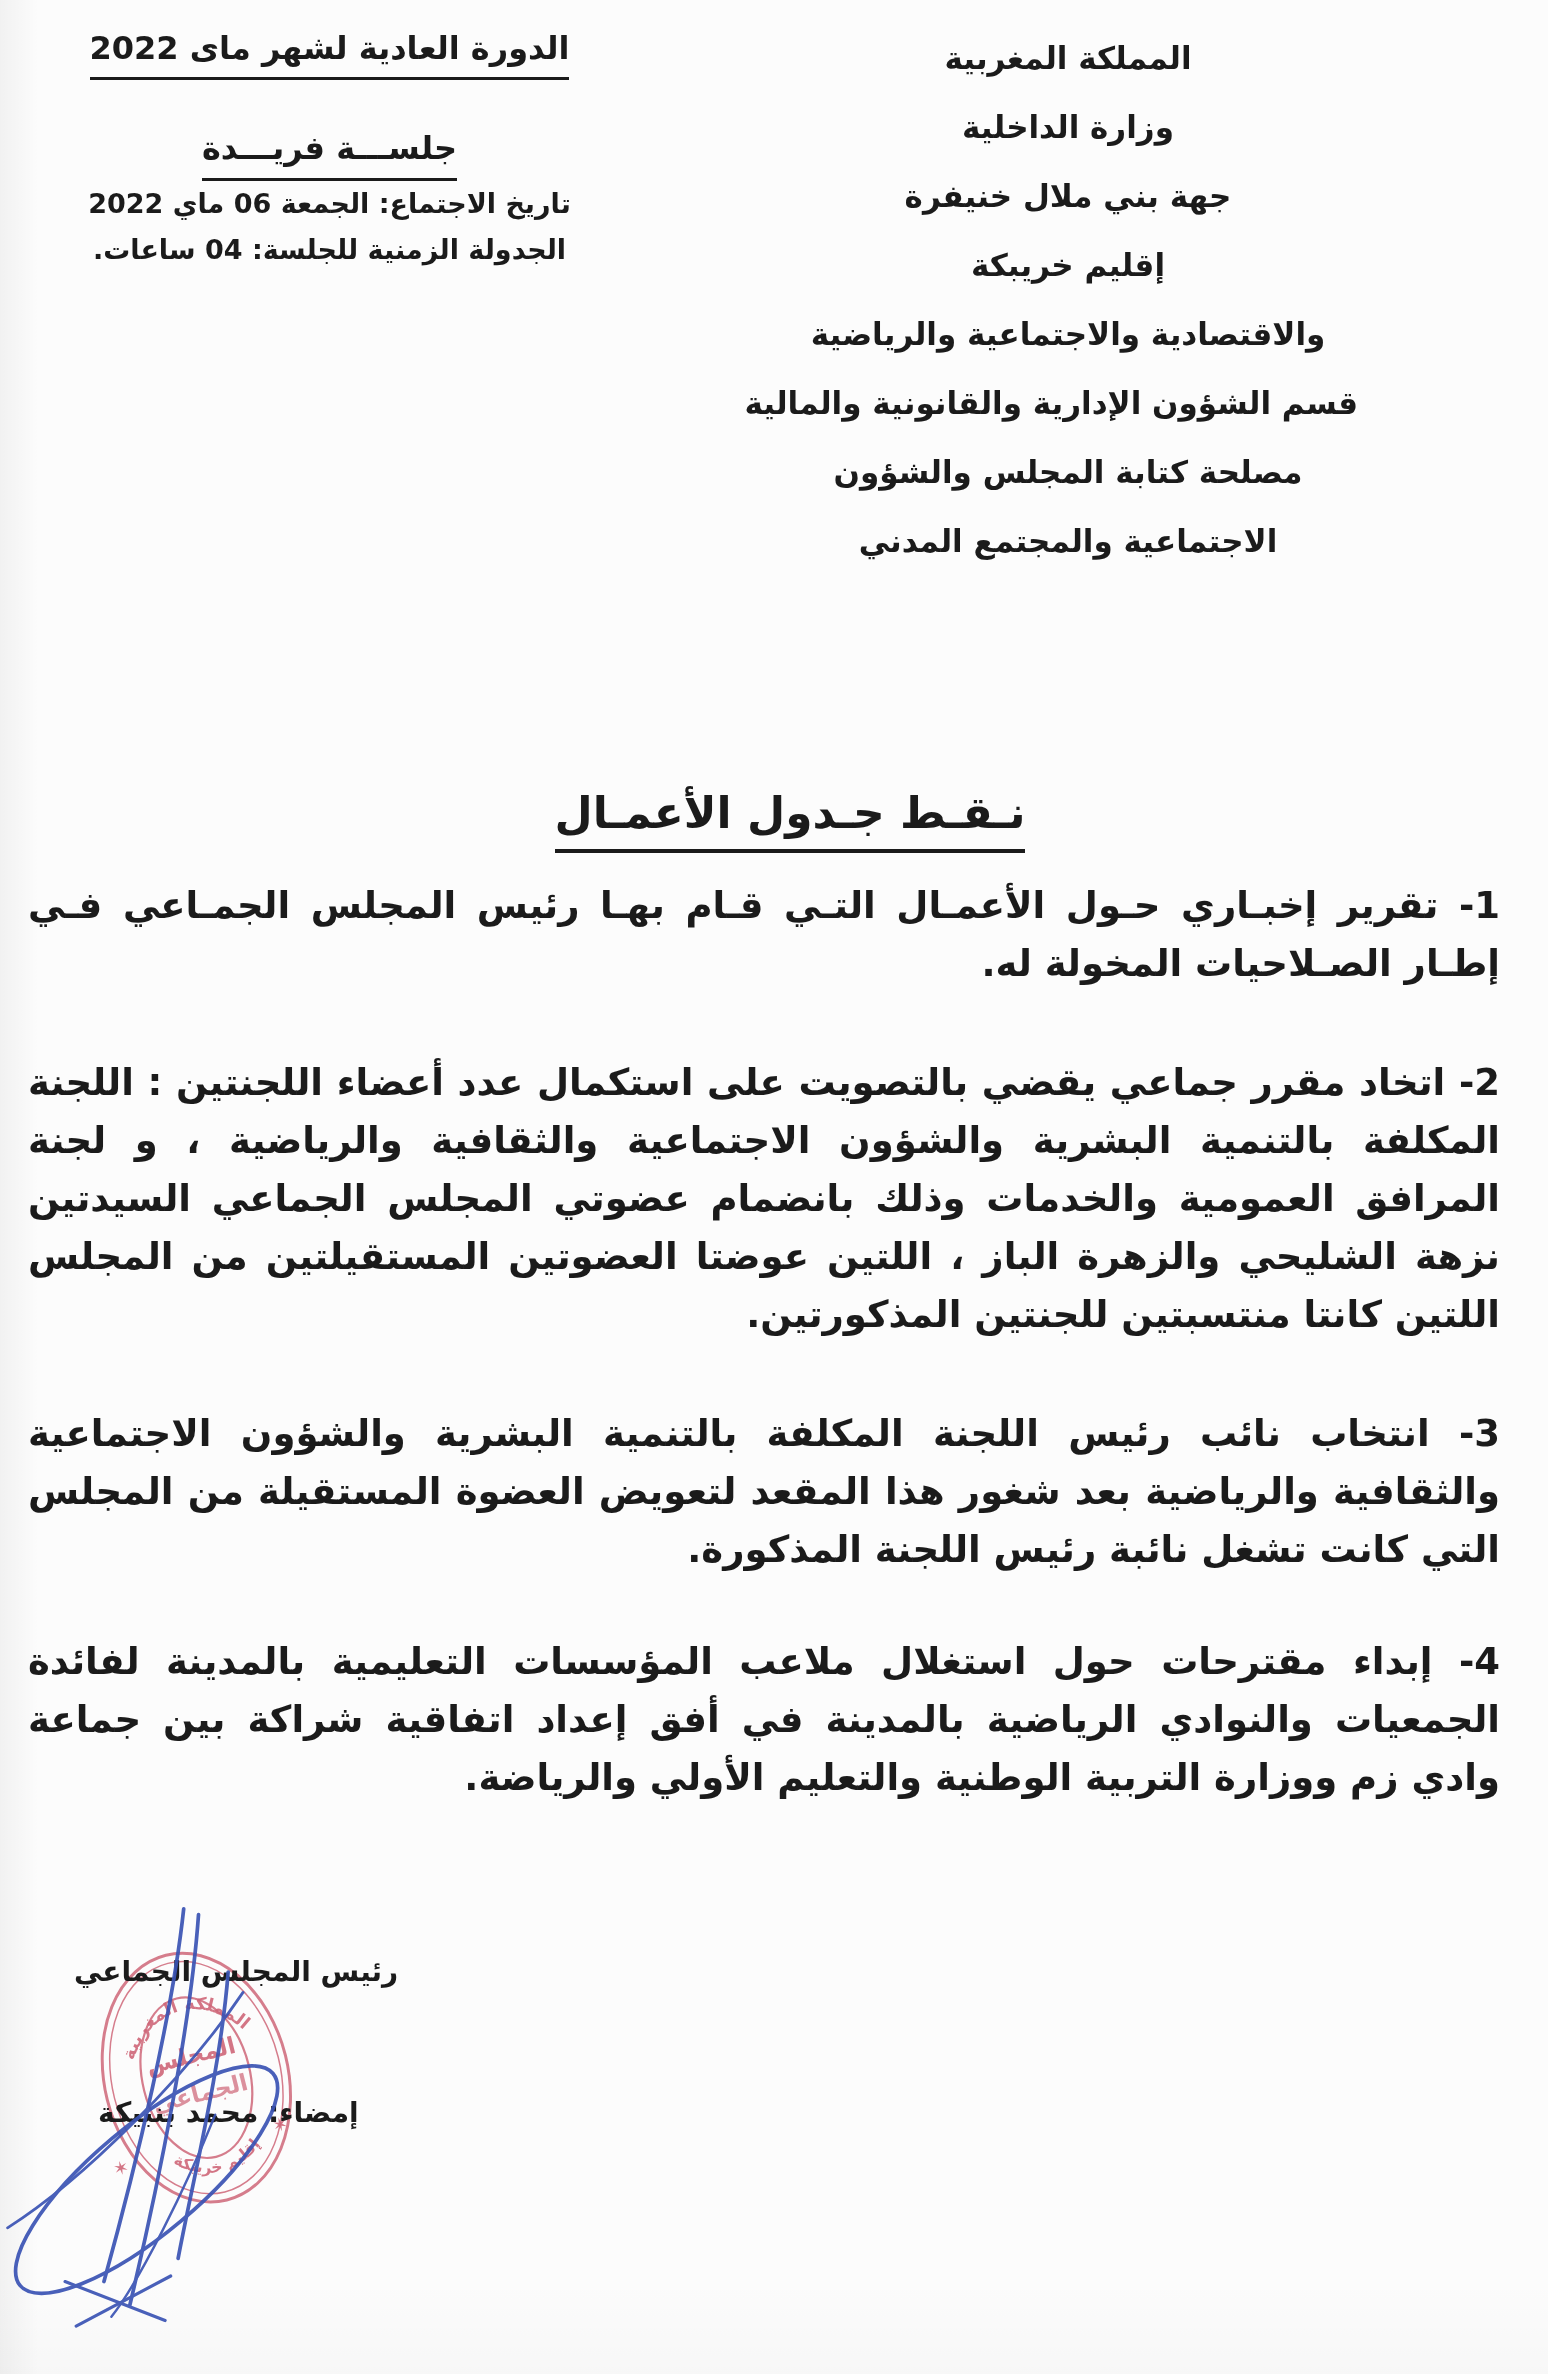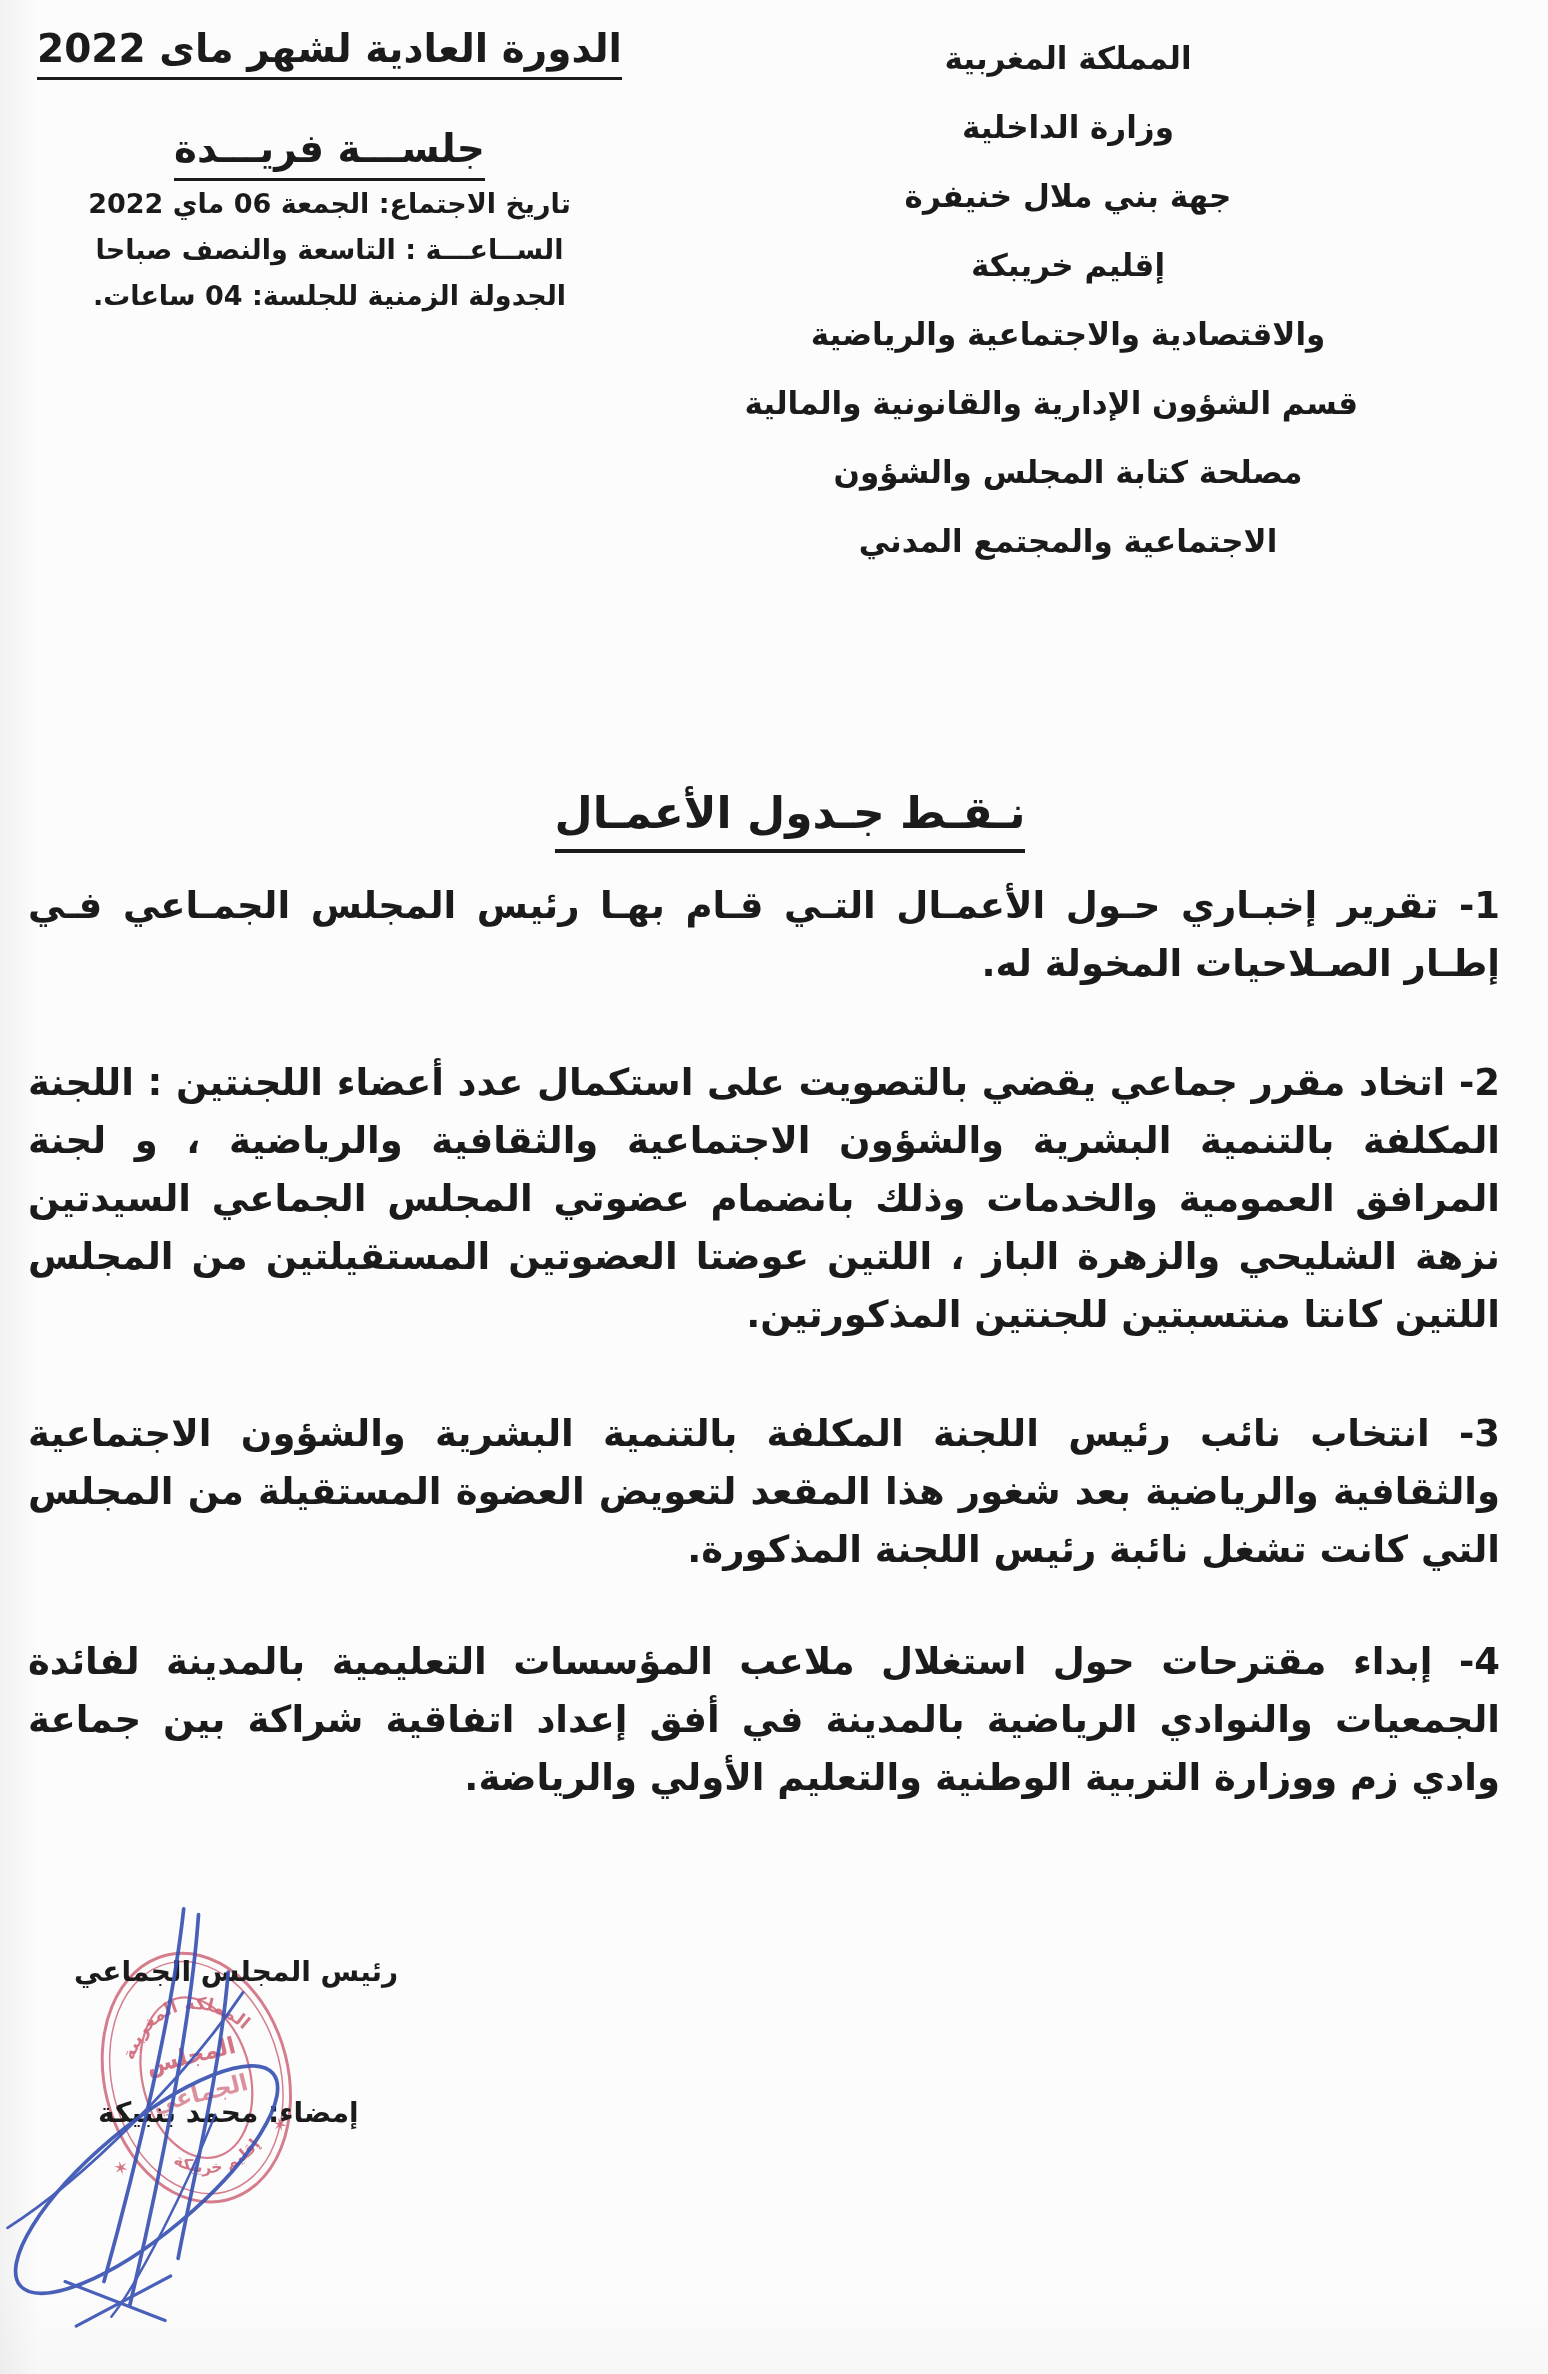--- a/index.html
+++ b/index.html
@@ -22,21 +22,21 @@
   .letterhead-right{
     position:absolute;top:24px;right:190px;width:580px;
     text-align:center;font-size:31px;
   }
   .letterhead-right .lh-line{line-height:69px;white-space:nowrap;}
   
   .letterhead-left{
     position:absolute;top:28px;left:28px;width:603px;text-align:center;
   }
   .u-title{
-    display:inline-block;font-size:39px;line-height:41px;
+    display:inline-block;font-size:32px;line-height:41px;
     border-bottom:3.7px solid #1b1b1b;padding-bottom:8.3px;white-space:nowrap;
   }
   .session-type-wrap{margin-top:48px;}
   .session-details{font-size:27px;}
   .session-details .detail-line{line-height:46px;white-space:nowrap;}
   
   .agenda-title-wrap{
     position:absolute;top:787px;left:16px;width:100%;text-align:center;
   }
   .agenda-title{
@@ -80,21 +80,20 @@
 
   <div class="letterhead-left">
     <div>
       <span class="u-title">الدورة العادية لشهر ماى 2022</span>
     </div>
     <div class="session-type-wrap">
       <span class="u-title">جلســـة فريـــدة</span>
     </div>
     <div class="session-details">
       <div class="detail-line">تاريخ الاجتماع: الجمعة 06 ماي 2022</div>
-      <div class="detail-line">الســاعـــة : التاسعة والنصف صباحا</div>
       <div class="detail-line">الجدولة الزمنية للجلسة: 04 ساعات.</div>
     </div>
   </div>
 
   <div class="agenda-title-wrap">
     <span class="agenda-title">نـقـط جـدول الأعمـال</span>
   </div>
 
   <div class="agenda-items">
     <p class="agenda-item">1- تقرير إخبـاري حـول الأعمـال التـي قـام بهـا رئيس المجلس الجمـاعي فـي إطـار الصـلاحيات المخولة له.</p>

